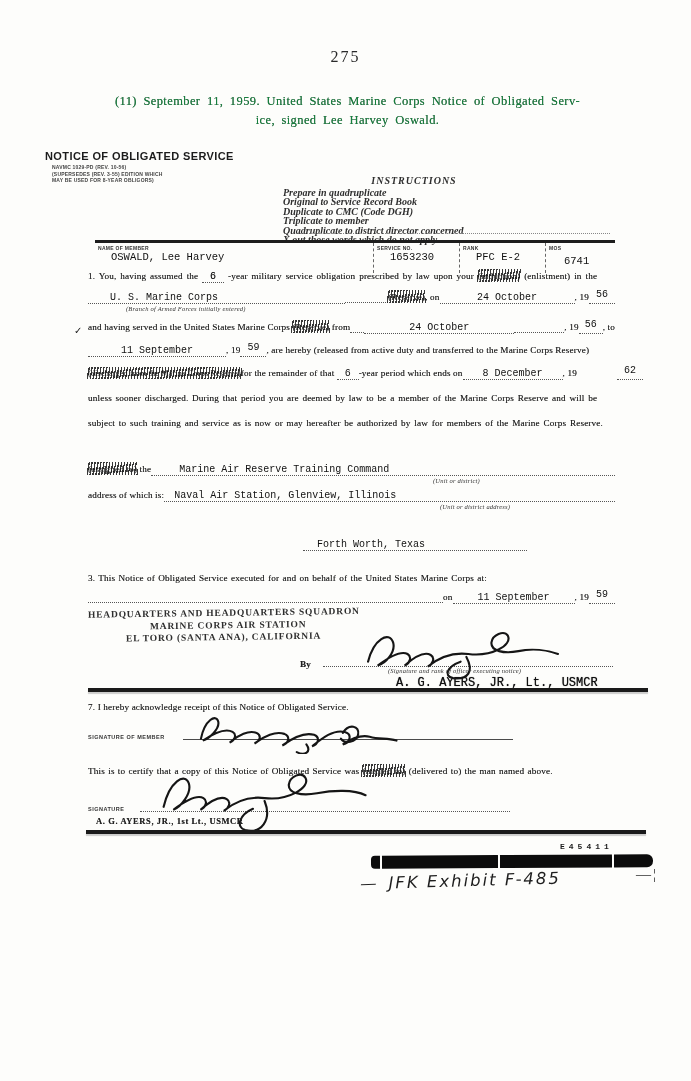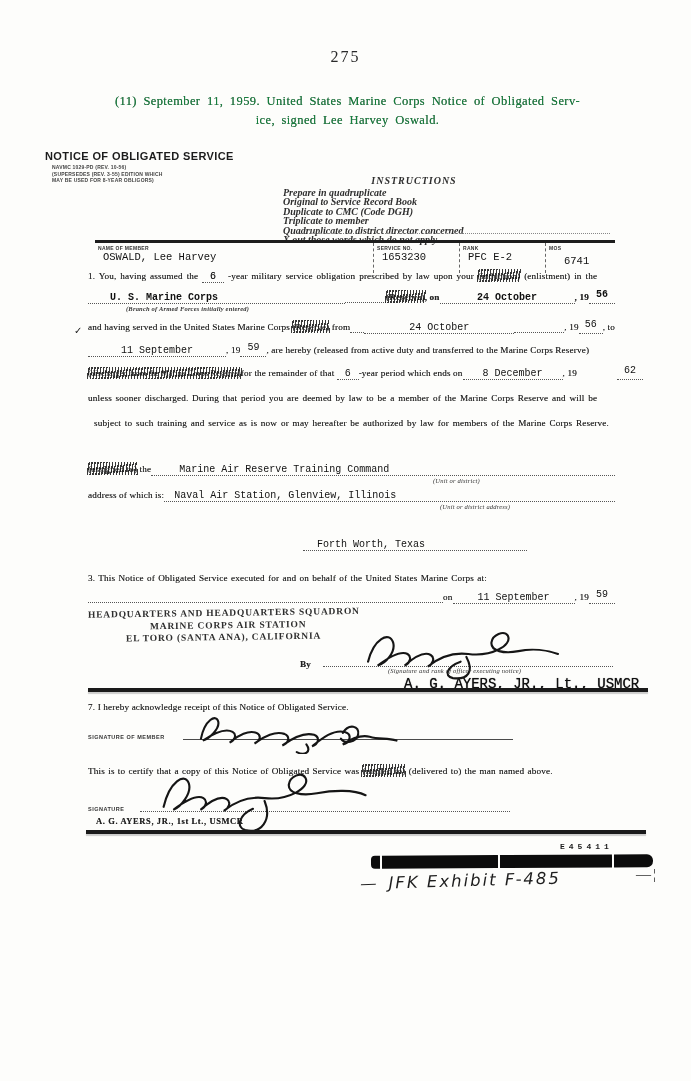--- a/index.html
+++ b/index.html
@@ -16,21 +16,21 @@
   .instr{top:176px;left:283px;width:262px;font-size:10px;font-style:italic;font-weight:bold;
          line-height:9.5px;color:#2e2e2e;}
   .instr .ih{text-align:center;letter-spacing:1px;margin-bottom:2px;}
   .predot{top:233px;left:300px;width:310px;border-top:1.3px dotted #888;height:0;}
   
   .mtab{top:240px;left:95px;width:520px;height:30px;border-top:3px solid #1d1d1d;display:flex;}
   .mcell{position:relative;}
   .mcell+.mcell{border-left:1px dashed #666;}
   .mlab{font-family:"Liberation Sans","DejaVu Sans",sans-serif;font-size:5px;font-weight:bold;
         letter-spacing:.3px;color:#333;margin:2px 0 0 3px;}
-  .mval{font-family:"Liberation Mono","DejaVu Sans Mono",monospace;font-size:10.5px;color:#111;margin-left:8px;}
+  .mval{font-family:"Liberation Mono","DejaVu Sans Mono",monospace;font-size:10.5px;color:#111;margin-left:16px;}
   
   .bodyc{top:0;left:88px;width:527px;height:1081px;}
   .ln{position:absolute;width:527px;height:14px;white-space:nowrap;font-size:9.2px;color:#212121;}
   .flex{display:flex;align-items:baseline;}
   .ft{letter-spacing:.15px;text-shadow:0 0 .3px rgba(40,40,40,.6);}
   .tw{font-family:"Liberation Mono","DejaVu Sans Mono",monospace;font-size:10px;color:#101010;}
   .fl{border-bottom:1.2px dotted #555;text-align:center;}
   .leader{flex:1;height:0;border-bottom:1.2px dotted #555;align-self:flex-end;margin-bottom:3px;}
   .yr{position:relative;top:-3px;display:inline-block;}
   .xo{position:relative;display:inline-block;color:#3a3a3a;}
@@ -107,21 +107,21 @@
   <div class="abs bodyc">
 
     <div class="ln ft" style="top:271px;word-spacing:1.4px;">
       <span>1. You, having assumed the</span>
       <span class="fl tw" style="display:inline-block;min-width:22px;">6</span>
       <span>-year military service obligation prescribed by law upon your</span>
       <span class="xo">(induction)</span>
       <span>(enlistment) in the</span>
     </div>
 
-    <div class="ln flex" style="top:292px;font-weight:bold;">
+    <div class="ln flex" style="top:292px;">
       <span class="fl tw" style="min-width:235px;text-align:left;padding-left:22px;">U. S. Marine Corps</span>
       <span class="leader"></span>
       <span class="xo ft">(Reserve)</span>
       <span class="ft">, on</span>
       <span class="fl tw" style="min-width:135px;">24 October</span>
       <span class="ft">, 19</span>
       <span class="fl" style="min-width:26px;"><span class="yr tw">56</span></span>
       <span class="sub" style="top:13px;left:38px;">(Branch of Armed Forces initially entered)</span>
     </div>
 
@@ -149,21 +149,21 @@
       <span class="xo ft" style="font-size:8.2px;">(discharged from the Marine Corps Reserve)</span>
       <span class="ft">for the remainder of that</span>&nbsp;
       <span class="fl tw" style="min-width:22px;">6</span>
       <span class="ft">-year period which ends on</span>
       <span class="fl tw" style="min-width:100px;">8 December</span>
       <span class="ft">, 19</span>
       <span class="fl" style="min-width:26px;margin-left:40px;"><span class="yr tw">62</span></span>
     </div>
 
     <div class="ln ft" style="top:393px;word-spacing:1.3px;">unless sooner discharged.  During that period you are deemed by law to be a member of the Marine Corps Reserve and will be</div>
-    <div class="ln ft" style="top:418px;word-spacing:1.3px;text-align:center;">subject to such training and service as is now or may hereafter be authorized by law for members of the Marine Corps Reserve.</div>
+    <div class="ln ft" style="top:418px;word-spacing:1.3px;">subject to such training and service as is now or may hereafter be authorized by law for members of the Marine Corps Reserve.</div>
 
 
     <div class="ln flex" style="top:464px;">
       <span class="xo ft">(assigned to)</span>&nbsp;
       <span class="ft">the</span>
       <span class="fl tw" style="flex:1;text-align:left;padding-left:28px;">Marine Air Reserve Training Command</span>
       <span class="sub" style="top:13px;left:345px;">(Unit or district)</span>
     </div>
 
     <div class="ln flex" style="top:490px;">
@@ -192,21 +192,21 @@
     <div class="ln hq" style="top:630px;padding-left:38px;">EL TORO (SANTA ANA), CALIFORNIA</div>
 
     <div class="ln" style="top:655px;">
       <span class="ft" style="position:absolute;left:212px;bottom:0;font-weight:bold;">By</span>
       <i class="dotline" style="left:235px;width:290px;"></i>
       <svg class="sig" style="left:268px;top:-28px;" width="215" height="54" viewBox="0 0 210 56">
         <path d="M6 36 C12 12 28 4 32 16 C35 26 24 38 16 40 C28 31 40 24 47 28 C52 31 49 38 44 40 C53 32 64 25 71 29 C76 32 73 39 68 41 C79 32 94 26 110 28 C134 31 156 19 151 9 C147 3 135 8 134 16 C133 25 147 28 162 25 C176 22 192 24 203 28"></path>
         <path d="M108 31 C116 46 110 55 94 53 C84 51 88 41 102 36"></path>
       </svg>
       <span class="sub" style="top:12px;left:300px;">(Signature and rank of officer executing notice)</span>
-      <span class="tw" style="position:absolute;top:21px;left:316px;font-size:14px;text-shadow:0 0 .8px #333;">A. G. AYERS, JR.,  Lt., USMCR</span>
+      <span class="tw" style="position:absolute;top:21px;left:308px;font-size:12px;text-shadow:0 0 .8px #333;">A. G. AYERS, JR.,  Lt., USMCR</span>
     </div>
   </div>
 
   <div class="abs rule" style="top:688px;left:88px;width:560px;"></div>
 
   <div class="abs bodyc" style="top:0;">
 
     <div class="ln ft" style="top:702px;">7. I hereby acknowledge receipt of this Notice of Obligated Service.</div>
 
     <div class="ln" style="top:728px;">

